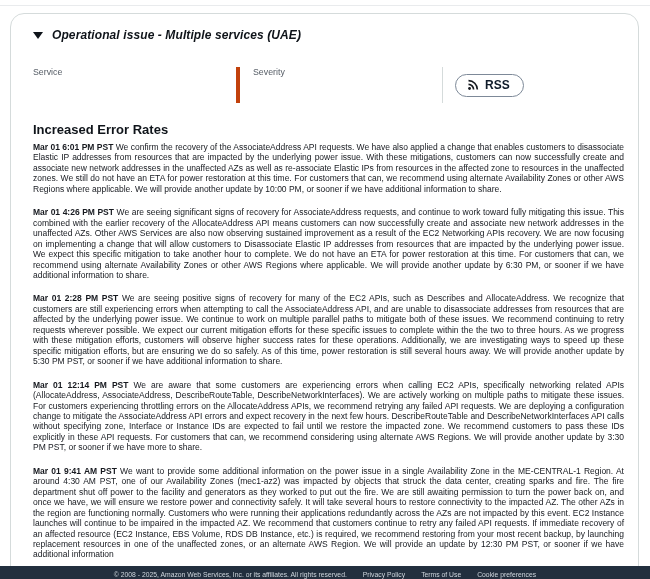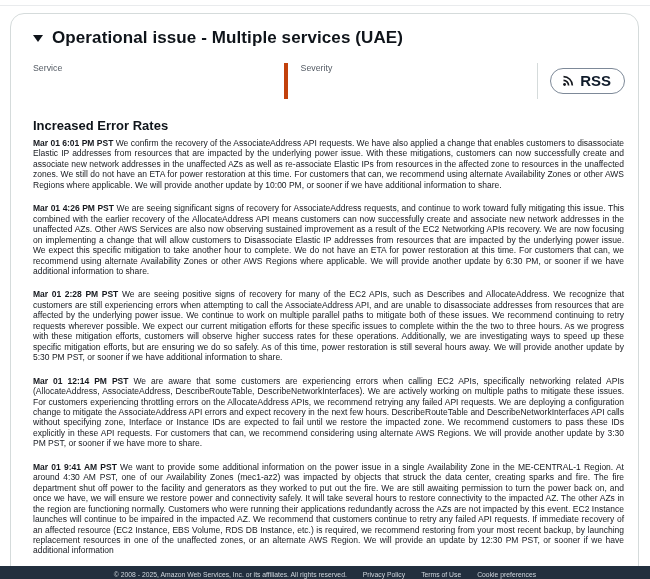--- a/index.html
+++ b/index.html
@@ -9,35 +9,35 @@
 
   .event-card {
     position:absolute; left:10px; top:13px; width:629px; height:620px;
     background:#ffffff; border:1px solid #d5dbdb; border-radius:14px;
     padding:11px 13px 0 13px;
   }
 
   .card-header { display:flex; align-items:center; gap:9px; padding:3px 0 9px 9px; cursor:pointer; }
   .caret { width:0; height:0; border-left:5px solid transparent; border-right:5px solid transparent;
     border-top:7px solid #0f141a; flex:0 0 auto; }
-  .event-title { font-size:17px; font-weight:bold; color:#0f141a; letter-spacing:0.1px; }
+  .event-title { font-size:12px; font-weight:bold; color:#0f141a; letter-spacing:0.1px;font-style:italic; }
 
-  .meta-row { display:flex; align-items:flex-end; padding-left:9px; margin-top:6px;gap:48px; }
+  .meta-row { display:flex; align-items:flex-end; padding-left:9px; margin-top:16px; }
   .meta-col { min-height:36px; }
   .col-service { width:203px; }
   .col-severity { width:206px; border-left:4px solid #c2410c; padding-left:13px; }
   .col-rss { flex:1; border-left:1px solid #d5dbdb; padding-left:12px; display:flex; align-items:center; }
   .meta-label { font-size:8.8px; color:#545b64; }
   .meta-value { font-size:9.2px; color:#0f141a; margin-top:5px; display:flex; align-items:center; gap:4px; }
   .severity-value { color:#ab2f33; font-weight:normal; }
   .severity-icon { flex:0 0 auto; display:inline-flex; }
 
   .rss-button { display:inline-flex; align-items:center; gap:6px; background:#fff;
     border:1.6px solid #7d8998; border-radius:16px; padding:3px 13px 4px 11px;
-    font-size:15px; font-weight:bold; color:#0f1b2a; cursor:pointer;
+    font-size:12px; font-weight:bold; color:#0f1b2a; cursor:pointer;
     font-family:"Liberation Sans", sans-serif; }
   .rss-icon { display:inline-flex; }
 
   .section-title { margin:19px 0 5px 0; padding-left:9px; font-size:13px; font-weight:bold; color:#0f141a; }
 
   .updates { padding-left:9px; padding-right:1px; }
   .update { font-size:8.5px; line-height:10.45px; color:#16191f; text-align:justify; margin-bottom:13px; }
   .update b { color:#16191f; }
 
   .footer-bar { position:absolute; left:0; bottom:0; width:650px; height:13px;

